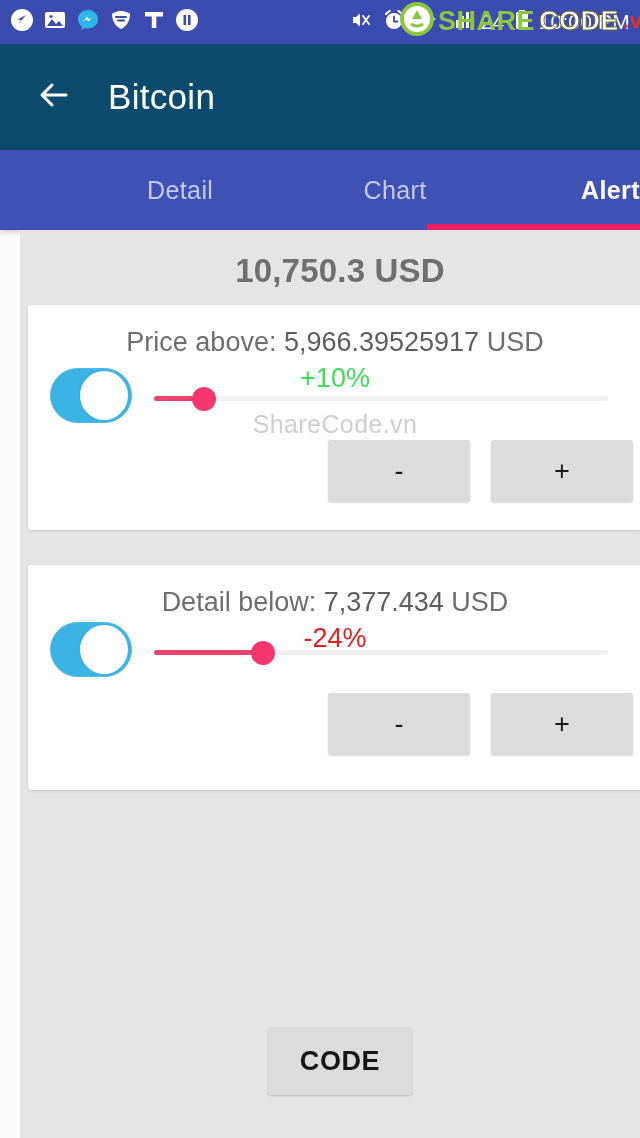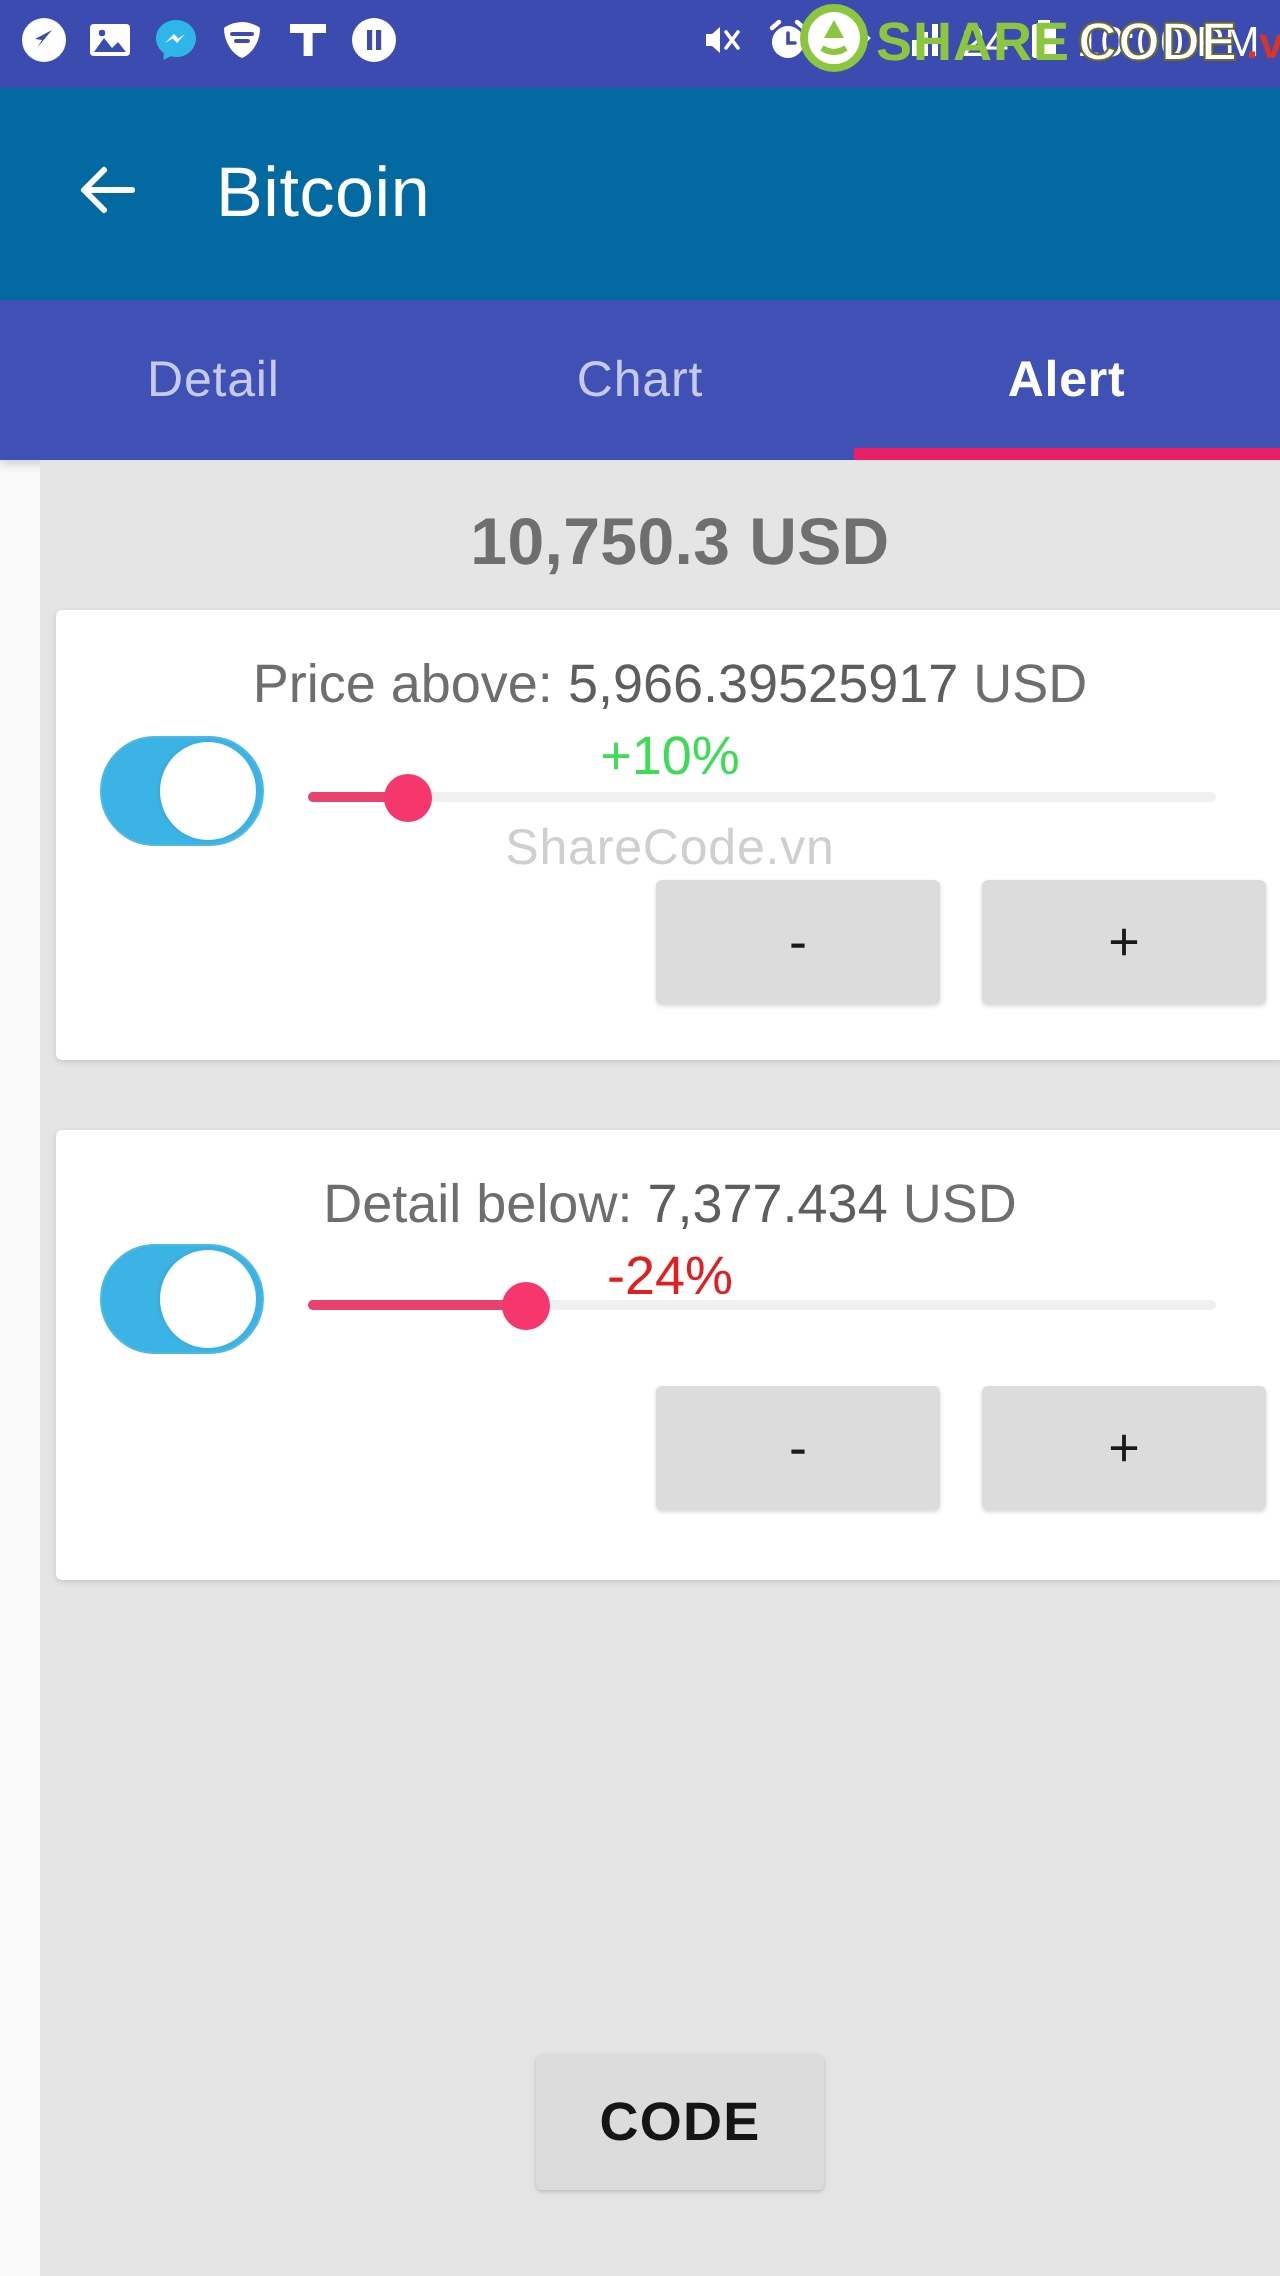--- a/index.html
+++ b/index.html
@@ -30,21 +30,21 @@
   .sb-icon { display: block; }
   .sb-text {
     color: #ffffff; font-size: 21px; letter-spacing: .2px;
     font-family: Liberation Sans, sans-serif; white-space: nowrap;
   }
 
   
   .appbar {
     position: absolute; top: 44px; left: 0;
     width: 640px; height: 106px;
-    background: #0369a1;
+    background: #0c4a6e;
     display: flex; align-items: center;
   }
   .back-btn {
     width: 56px; height: 56px; margin-left: 26px;
     display: flex; align-items: center; justify-content: center;
     cursor: pointer;
   }
   .appbar-title {
     color: #fff; font-size: 35px; font-weight: normal;
     margin-left: 26px; letter-spacing: .3px;
@@ -52,21 +52,21 @@
 
   
   .tabs {
     position: absolute; top: 150px; left: 0;
     width: 640px; height: 80px;
     background: #4051b5;
     display: flex;
     box-shadow: 0 2px 5px rgba(0,0,0,.18);
   }
   .tab {
-    flex: 1 1 0; display: flex; align-items: center; justify-content: center;
+    flex: 1 1 0; display: flex; align-items: center; justify-content: flex-end;
     position: relative; cursor: pointer;
   }
   .tab span {
     color: #c5cae9; font-size: 25px; letter-spacing: .4px;
   }
   .tab.active span { color: #ffffff; font-weight: bold; }
   .tab .indicator {
     position: absolute; left: 0; right: 0; bottom: 0;
     height: 6px; background: #e91e63; display: none;
   }

